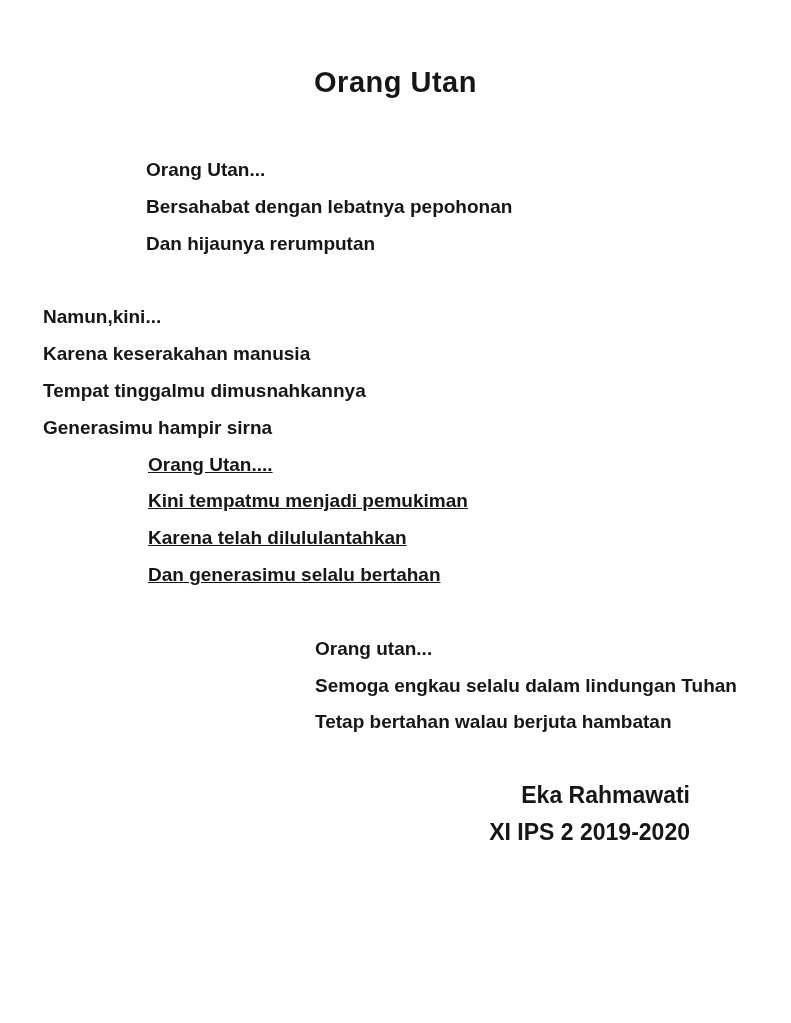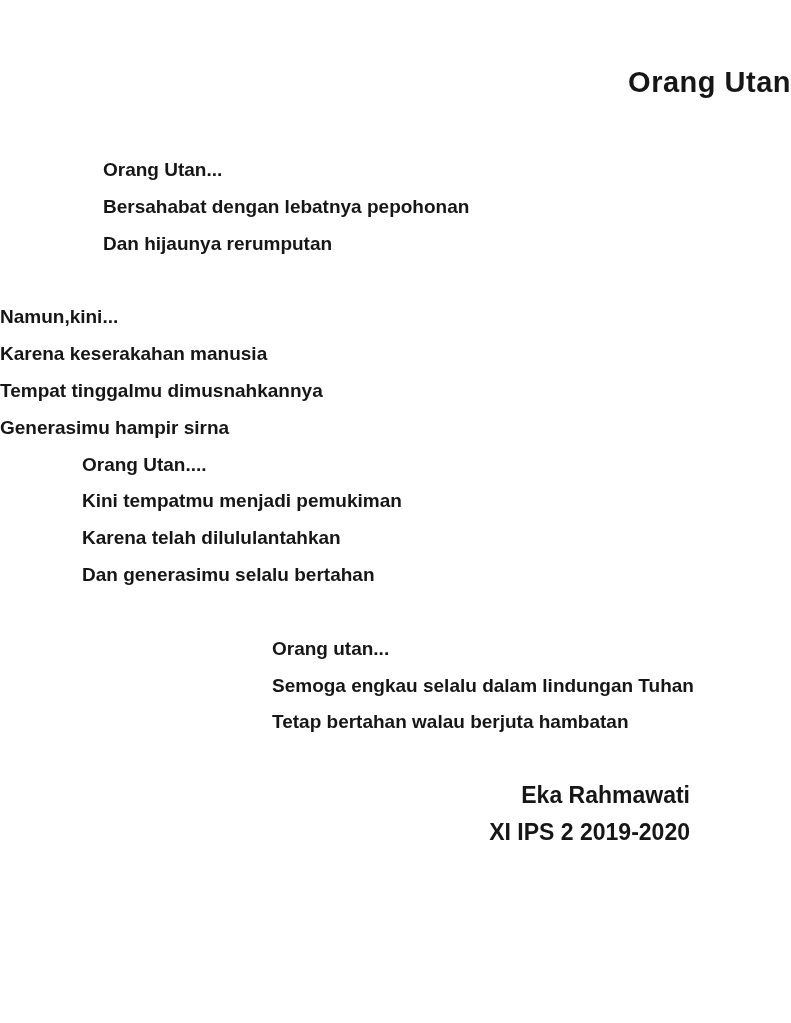--- a/index.html
+++ b/index.html
@@ -13,38 +13,39 @@
       width: 791px;
       height: 1023px;
       background: #ffffff;
       font-family: "Liberation Sans", sans-serif;
       color: #161616;
       overflow: hidden;
     }
     .title {
       margin: 0;
       padding-top: 66px;
-      text-align: right;
+      text-align: center;
       font-size: 29px;
       font-weight: bold;
       letter-spacing: 0.5px;
     }
     .poem {
       padding-top: 53px;
       font-size: 19px;
       font-weight: bold;
+      padding-left: 43px;
     }
     .stanza .line,
     .signature .line {
       line-height: 36.8px;
       white-space: pre-wrap;
     }
     .stanza-1 { margin-left: 103px; margin-bottom: 37px; }
     .stanza-2 { margin-bottom: 0; }
-    .stanza-3 { margin-left: 82px; margin-bottom: 37px; }
+    .stanza-3 { margin-left: 105px; margin-bottom: 37px; text-decoration: underline; }
     .stanza-4 { margin-left: 272px; margin-bottom: 36px; }
     .signature {
       text-align: right;
       padding-right: 101px;
       font-size: 23px;
       font-weight: bold;
     }
   </style>
 </head>
 <body>

